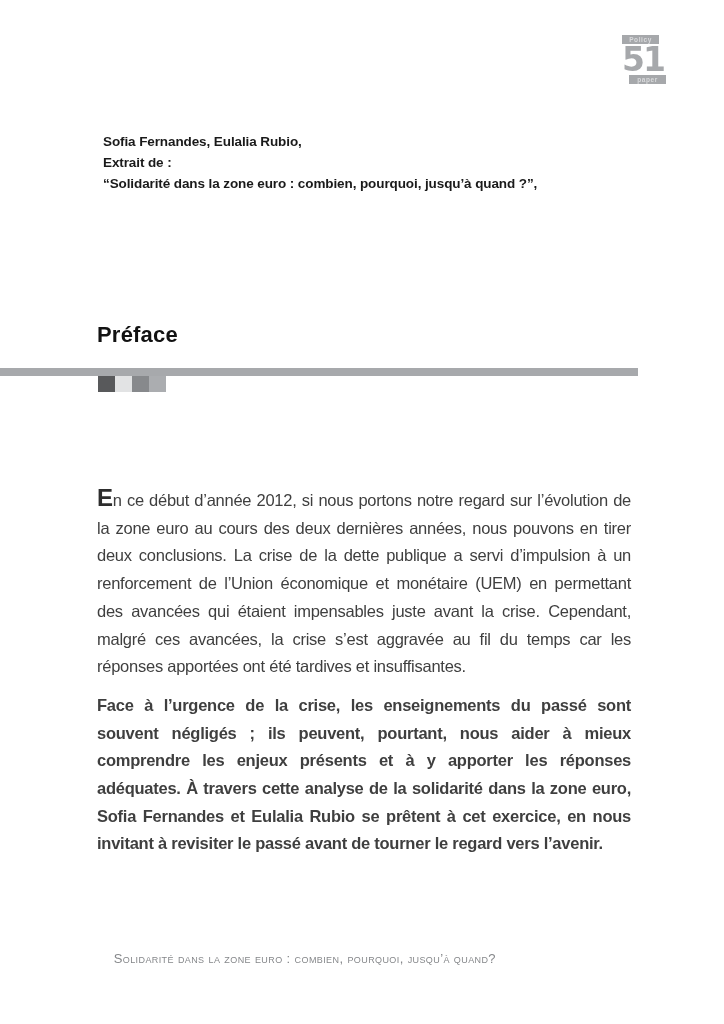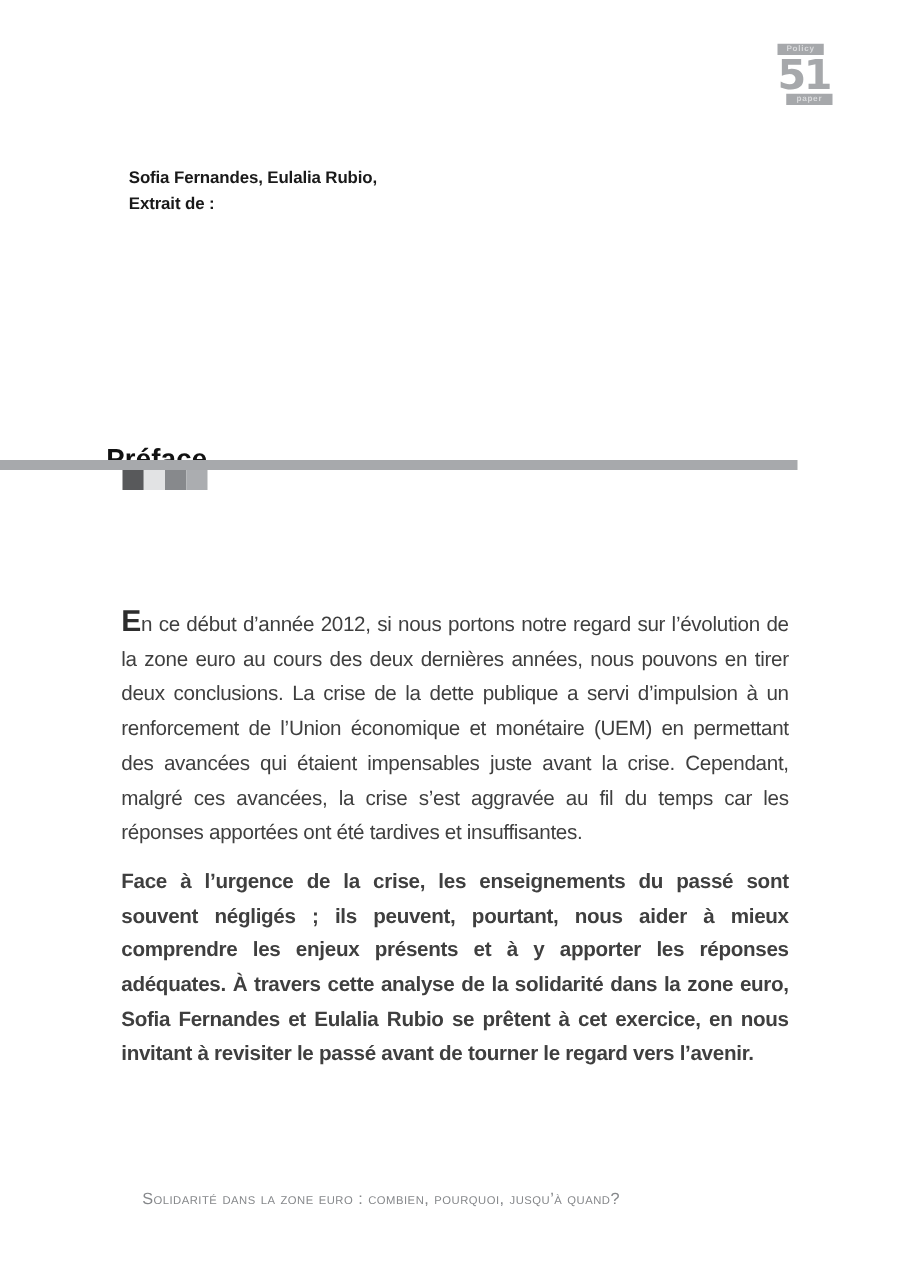--- a/index.html
+++ b/index.html
@@ -40,25 +40,24 @@
   .excerpt {
     position: absolute; left: 103px; top: 131px;
     font-size: 13.5px; font-weight: bold;
     color: #1a1a1a;
     line-height: 21px;
     letter-spacing: -0.1px;
   }
 
   
   .heading {
-    position: absolute; left: 85px; top: 322px;
+    position: absolute; left: 97px; top: 322px;
     font-size: 22px; font-weight: bold;
     color: #121212;
     letter-spacing: 0.2px;
-    margin-top: 32px;
   }
 
   
   .rule {
     position: absolute; left: 0; top: 368px;
     width: 638px; height: 8px;
   }
   .squares {
     position: absolute; left: 98px; top: 376px;
     display: flex;
@@ -100,20 +99,21 @@
 
   <div class="badge">
     <div class="badge-bar top">Policy</div>
     <div class="badge-number">51</div>
     <div class="badge-bar bottom">paper</div>
   </div>
 
   <div class="excerpt">
     <div>Sofia Fernandes, Eulalia Rubio,</div>
     <div>Extrait de :</div>
+    <div>“Solidarité dans la zone euro : combien, pourquoi, jusqu’à quand ?”,</div>
   </div>
 
   <div class="heading">Préface</div>
 
   <div class="rule" style="background-color: rgb(167, 169, 172);"></div>
   <div class="squares">
     <div class="square" style="background-color: rgb(88, 89, 91);"></div>
     <div class="square" style="background-color: rgb(226, 227, 228);"></div>
     <div class="square" style="background-color: rgb(135, 137, 140);"></div>
     <div class="square" style="background-color: rgb(171, 173, 176);"></div>

